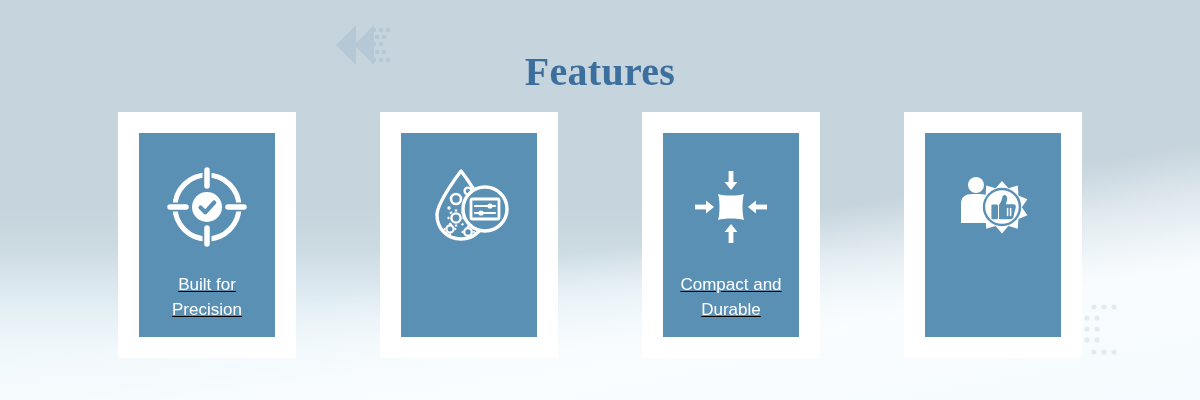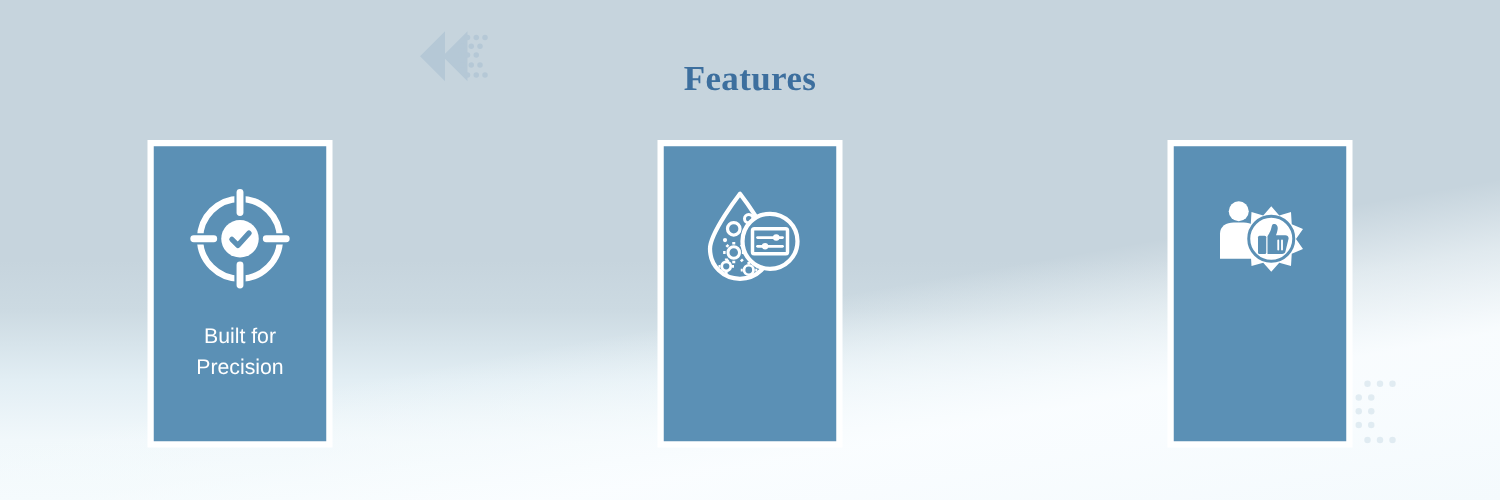--- a/index.html
+++ b/index.html
@@ -52,44 +52,45 @@
   }
 
   
   .page-title {
     position: absolute;
     left: 0;
     top: 48px;
     width: 1200px;
     text-align: center;
     font-family: "Liberation Serif", "DejaVu Serif", serif;
-    font-size: 28px;
+    font-size: 40px;
     font-weight: bold;
     color: #3d6f9e;
     letter-spacing: 0.3px;
   }
 
   
   .cards {
     position: absolute;
     left: 118px;
     top: 112px;
     width: 964px;
     height: 246px;
     display: flex;
     justify-content: space-between;
     align-items: stretch;
   }
 
   .card {
-    width: 148px;
+    width: 178px;
     height: 246px;
     box-sizing: border-box;
     background: #ffffff;
-    padding: 5px;
+    padding: 21px;
+    text-decoration: underline;
   }
   .card-inner {
     width: 100%;
     height: 100%;
     box-sizing: border-box;
     background: #5b90b5;
     display: flex;
     flex-direction: column;
     align-items: center;
   }
@@ -242,20 +243,46 @@
               <line x1="52" y1="45" x2="72" y2="45"></line>
               <line x1="52" y1="52" x2="72" y2="52"></line>
             </g>
             <circle cx="67" cy="45" r="2.6" fill="#ffffff"></circle>
             <circle cx="58" cy="52" r="2.6" fill="#ffffff"></circle>
           </svg>
         </div>
       </div>
     </div>
 
+    <div class="card">
+      <div class="card-inner">
+        <div class="card-icon">
+          <svg viewBox="0 0 92 92" xmlns="http://www.w3.org/2000/svg">
+
+            <path d="M33 33 C39 35 53 35 59 33 C57 39 57 53 59 59
+                     C53 57 39 57 33 59 C35 53 35 39 33 33 Z" fill="#ffffff"></path>
+            <g fill="#ffffff">
+
+              <rect x="43.6" y="10" width="4.8" height="12"></rect>
+              <path d="M39.6 21 L52.4 21 L46 29 Z"></path>
+
+              <rect x="43.6" y="70" width="4.8" height="12"></rect>
+              <path d="M39.6 71 L52.4 71 L46 63 Z"></path>
+
+              <rect x="10" y="43.6" width="12" height="4.8"></rect>
+              <path d="M21 39.6 L21 52.4 L29 46 Z"></path>
+
+              <rect x="70" y="43.6" width="12" height="4.8"></rect>
+              <path d="M71 39.6 L71 52.4 L63 46 Z"></path>
+            </g>
+          </svg>
+        </div>
+        <div class="card-label">Compact and Durable</div>
+      </div>
+    </div>
 
     <div class="card">
       <div class="card-inner">
         <div class="card-icon">
           <svg viewBox="0 0 92 92" xmlns="http://www.w3.org/2000/svg">
 
             <circle cx="29" cy="24" r="8" fill="#ffffff"></circle>
             <path d="M14 62 L14 42 C14 36 19 33 25 33 L33 33 C39 33 44 36 44 42 L44 62 Z" fill="#ffffff"></path>
 
             <path d="M55 20 L61.4 27.3 L70.8 24.6 L71.4 34.4 L80.4 38.2

